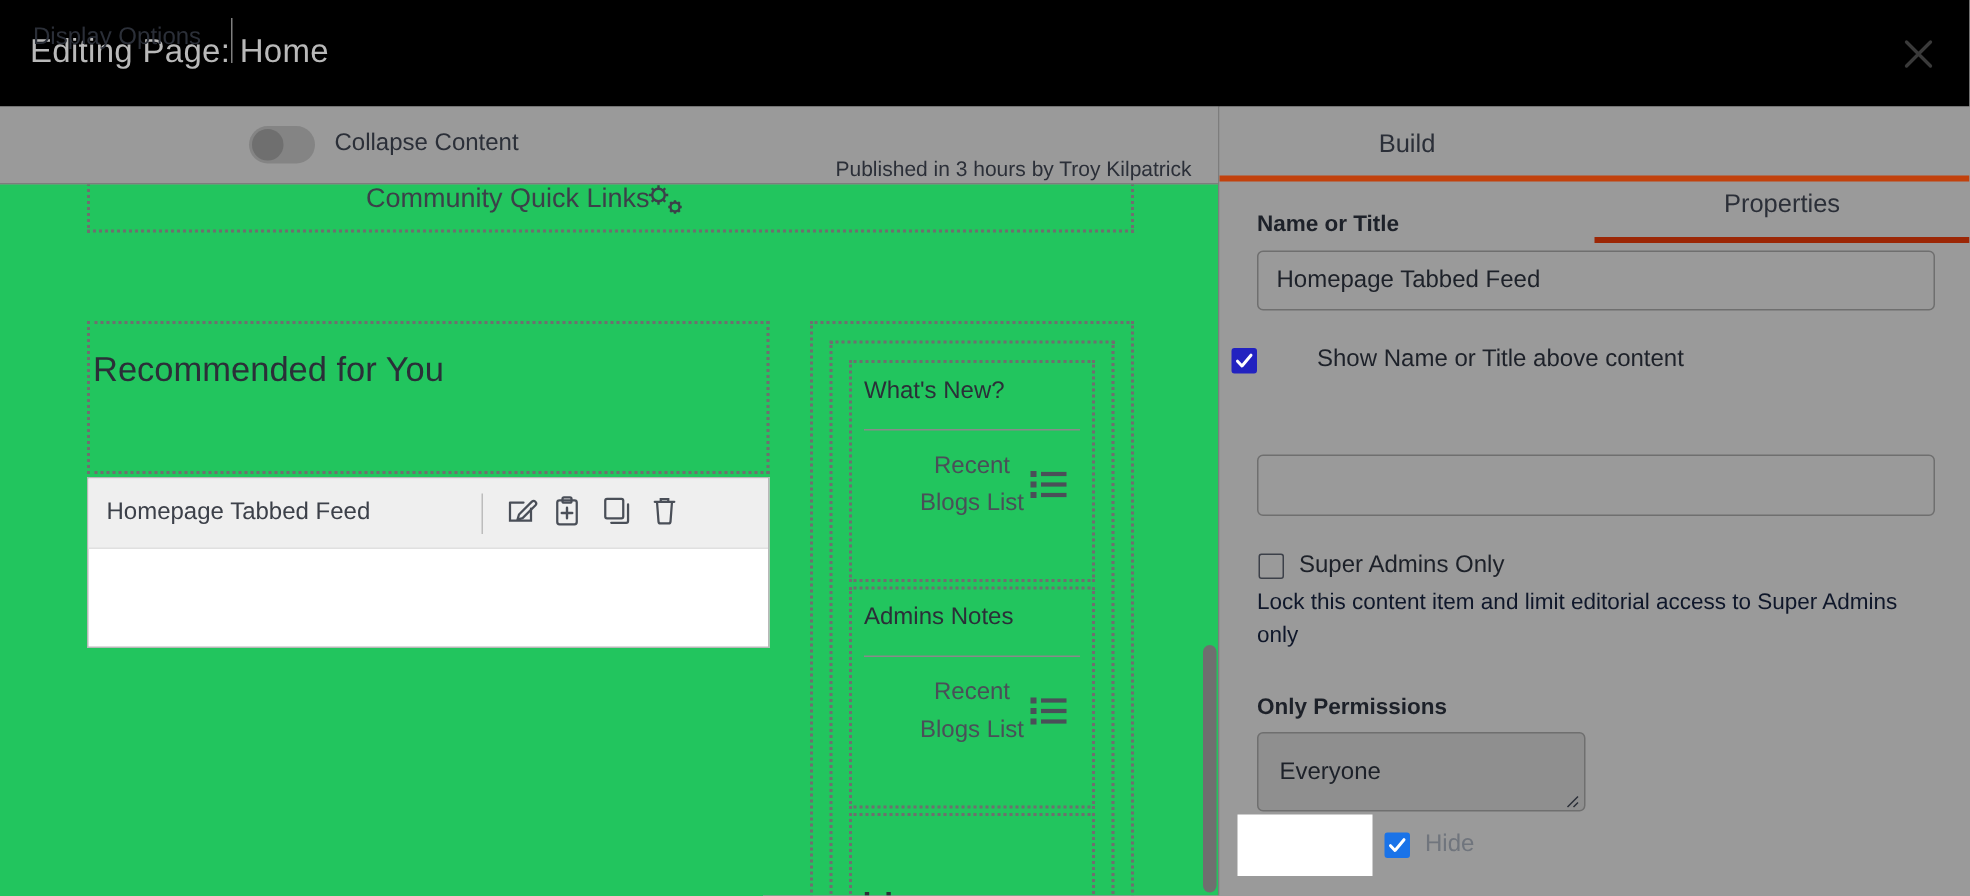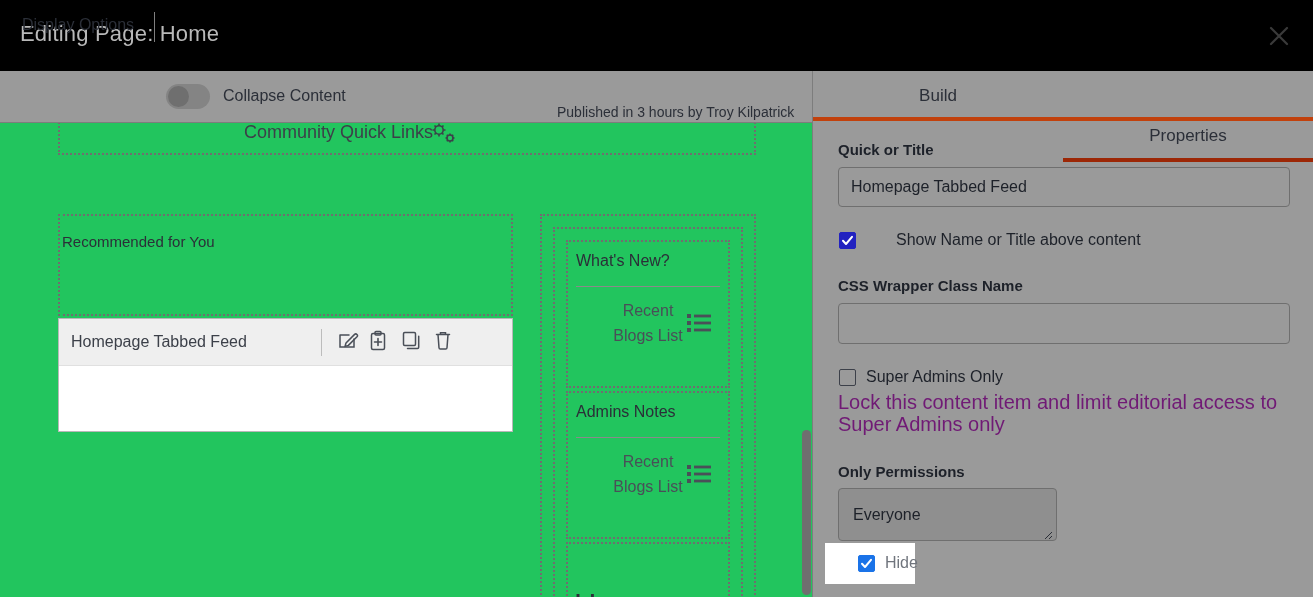--- a/index.html
+++ b/index.html
@@ -77,21 +77,21 @@
   }
   .gears-icon { position: absolute; left: 428px; top: -2px; }
 
   
   .rec-region {
     position: absolute; left: 58px; top: 91px; width: 455px; height: 102px;
     border: 2px dotted #6f6f6f;
   }
   .rec-title {
     position: absolute; left: 62px; top: 110px;
-    font-size: 15px; color: #2b2f38; white-space: nowrap;
+    font-size: 23px; color: #2b2f38; white-space: nowrap;
   }
 
   
   .card {
     position: absolute; left: 58px; top: 195px; width: 455px; height: 114px;
     background: #ffffff; border: 1px solid #b8b8b8;
   }
   .card-head {
     position: relative; height: 47px; background: #efefef;
     border-bottom: 1px solid #e0e0e0;
@@ -192,38 +192,38 @@
   .cbox {
     width: 17px; height: 17px; border-radius: 2px; flex: none; cursor: pointer;
     position: relative;
   }
   .cbox.checked { background: #2222c0; border: 1px solid #2222c0; }
   .cbox.checked.bright { background: #1a73e8; border: 1px solid #1a73e8; }
   .cbox.unchecked { background: transparent; border: 1.5px solid #3c4049; }
   .cbox.checked svg { position: absolute; left: 1px; top: 1px; }
   .cblabel { font-size: 16px; color: #1d2129; white-space: nowrap; cursor: pointer; }
   .helptext {
-    position: absolute; font-size: 20px; color: #701a75; line-height: 22px;
+    position: absolute; font-size: 15px; color: #0f172a; line-height: 22px;
     width: 452px;
   }
   .selectbox {
     position: absolute; background: #8f8f8f;
     border: 1px solid #6f6f6f; border-radius: 4px;
     font-size: 16px; color: #1d2129;
     display: flex; align-items: center; padding-left: 14px;
     cursor: pointer;
   }
   .selectbox .grip {
     position: absolute; right: 3px; bottom: 2px; width: 12px; height: 12px;
   }
   .hide-highlight {
     position: absolute; left: 825px; top: 543px; width: 90px; height: 41px;
     background: #ffffff;
   }
-  .hide-row { position: absolute; left: 822px; top: 554px; padding-left: 36px; }
+  .hide-row { position: absolute; left: 887px; top: 554px; padding-left: 36px; }
   .hide-row .cblabel { color: #70757d; }
 </style>
 </head>
 <body>
 
 <div id="app">
 
   <div class="topbar">
     <div class="topbar-title">Editing Page: Home</div>
     <div class="close-btn">
@@ -346,33 +346,32 @@
   <div class="canvas-scroll"></div>
   <div class="panel-divider"></div>
 
   <div class="rpanel">
 
     <div class="tabs">
       <div class="tab t1">Build</div>
       <div class="tab t2 active">Properties</div>
     </div>
 
-    <div class="fieldlabel" style="left:25px; top:70px;">Quick or Title</div>
+    <div class="fieldlabel" style="left:25px; top:70px;">Name or Title</div>
     <input class="textinput" style="left: 25px; top: 96px; width: 452px; height: 40px;" value="Homepage Tabbed Feed">
 
-    <div class="cbrow" style="left:26px; top:160px;gap:40px;">
+    <div class="cbrow" style="left:8px; top:160px;gap:40px;">
       <span class="cbox checked">
         <svg width="13" height="13" viewBox="0 0 13 13" aria-hidden="true">
           <path d="M2 6.8 L5 10 L11 2.8" stroke="#ffffff" stroke-width="2" fill="none" stroke-linecap="round" stroke-linejoin="round"></path>
         </svg>
       </span>
       <span class="cblabel">Show Name or Title above content</span>
     </div>
 
-    <div class="fieldlabel" style="left:25px; top:206px;">CSS Wrapper Class Name</div>
     <input class="textinput" style="left: 25px; top: 232px; width: 452px; height: 41px;" value="">
 
     <div class="cbrow" style="left:26px; top:297px;text-align:right;">
       <span class="cbox unchecked"></span>
       <span class="cblabel">Super Admins Only</span>
     </div>
     <div class="helptext" style="left:25px; top:320px;">Lock this content item and limit editorial access to Super Admins only</div>
 
     <div class="fieldlabel" style="left:25px; top:392px;">Only Permissions</div>
     <div class="selectbox" style="left:25px; top:417px; width:219px; height:53px;">

